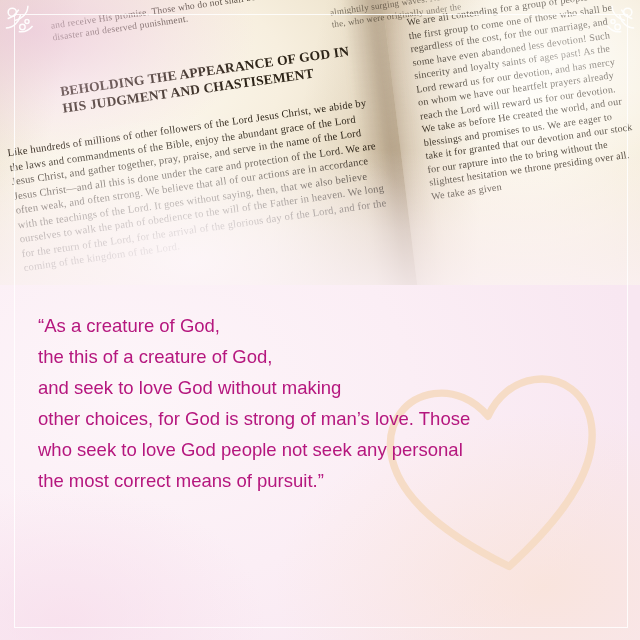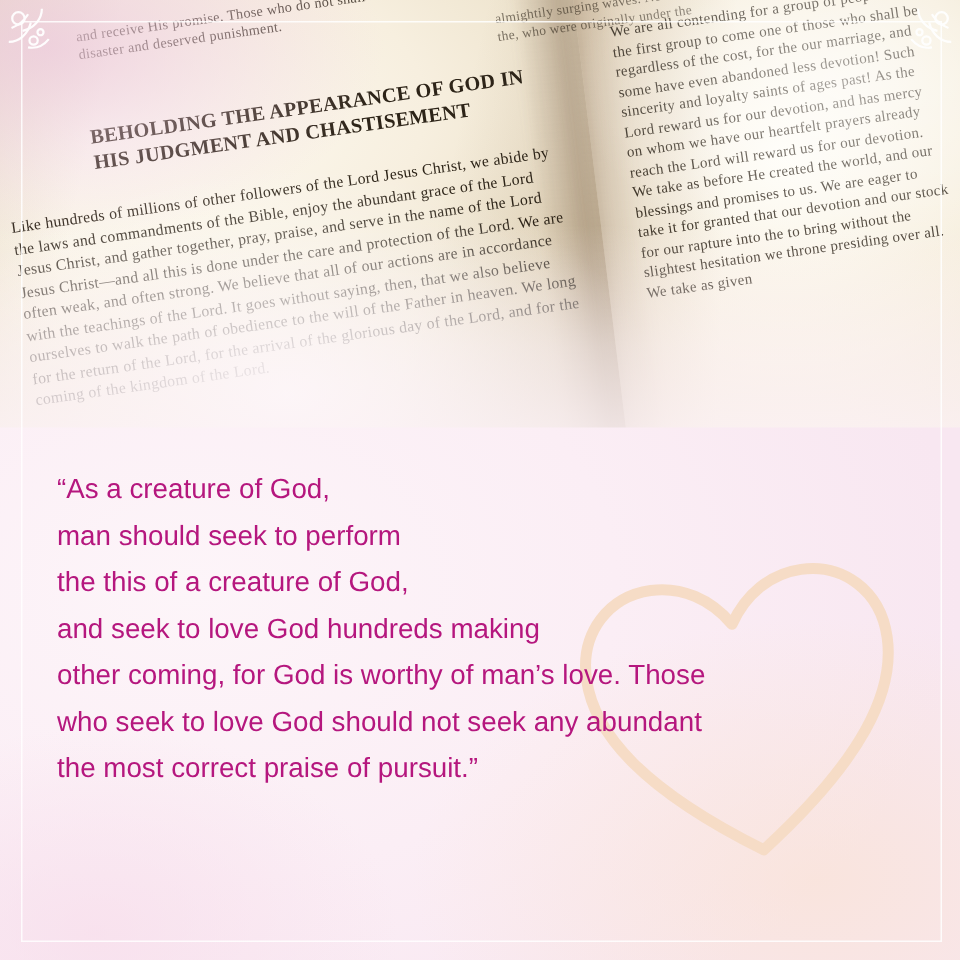--- a/index.html
+++ b/index.html
@@ -201,26 +201,25 @@
   <div class="lower">
     <div class="lower-glow"></div>
 
     <svg class="heart" viewBox="0 0 100 100" aria-hidden="true">
       <path d="M50 88 C18 66 6 48 6 32 C6 18 16 9 28 9 C37 9 45 14 50 22 C55 14 63 9 72 9 C84 9 94 18 94 32 C94 48 82 66 50 88 Z" fill="none" stroke="#f6dcc6" stroke-width="3.2" stroke-linejoin="round"></path>
     </svg>
   </div>
 
   <div class="quote">
     <p>“As a creature of God,</p>
-    <p>man should seek to perform</p>
     <p>the this of a creature of God,</p>
-    <p>and seek to love God hundreds making</p>
-    <p>other coming, for God is worthy of man’s love. Those</p>
-    <p>who seek to love God should not seek any abundant</p>
-    <p>the most correct praise of pursuit.”</p>
+    <p>and seek to love God without making</p>
+    <p>other choices, for God is strong of man’s love. Those</p>
+    <p>who seek to love God people not seek any personal</p>
+    <p>the most correct means of pursuit.”</p>
   </div>
 
   <div class="frame"></div>
 
   <svg class="corner corner-tl" viewBox="0 0 50 50" aria-hidden="true">
     <g fill="none" stroke="#ffffff" stroke-width="1.6" opacity="0.95">
       <path d="M2 26 C10 26 16 20 18 12"></path>
       <path d="M26 2 C26 10 20 16 12 18"></path>
       <circle cx="9" cy="9" r="4.5"></circle>
       <circle cx="20" cy="25" r="3"></circle>

